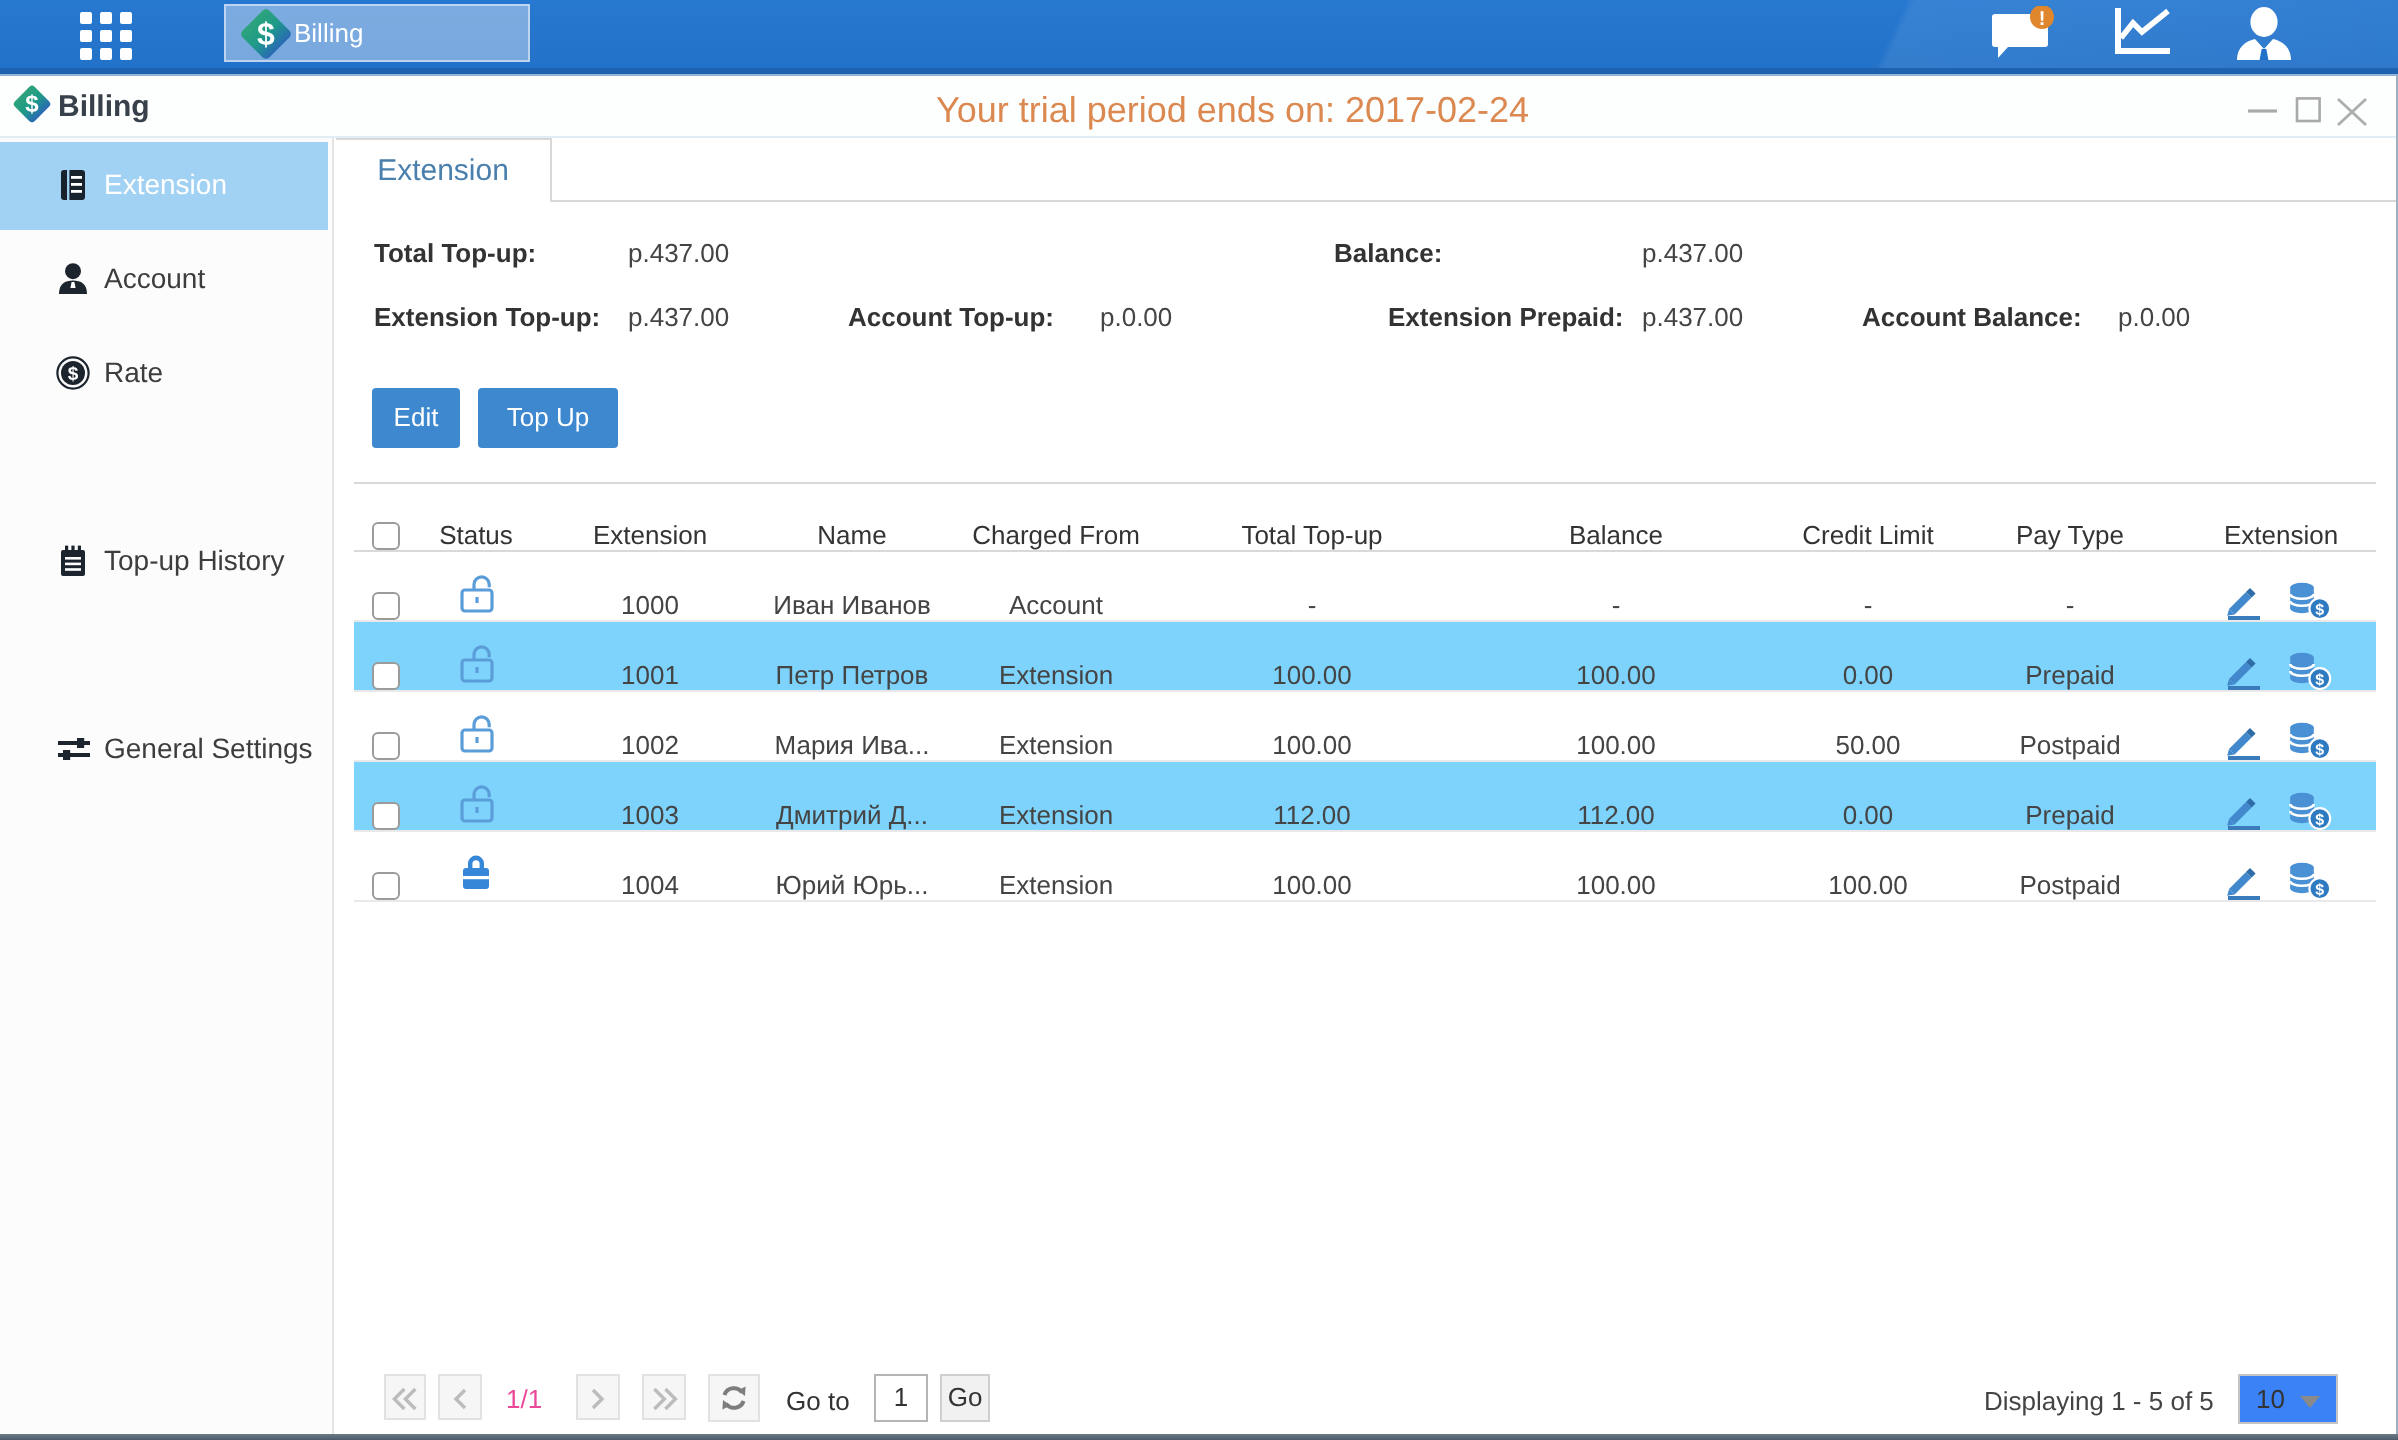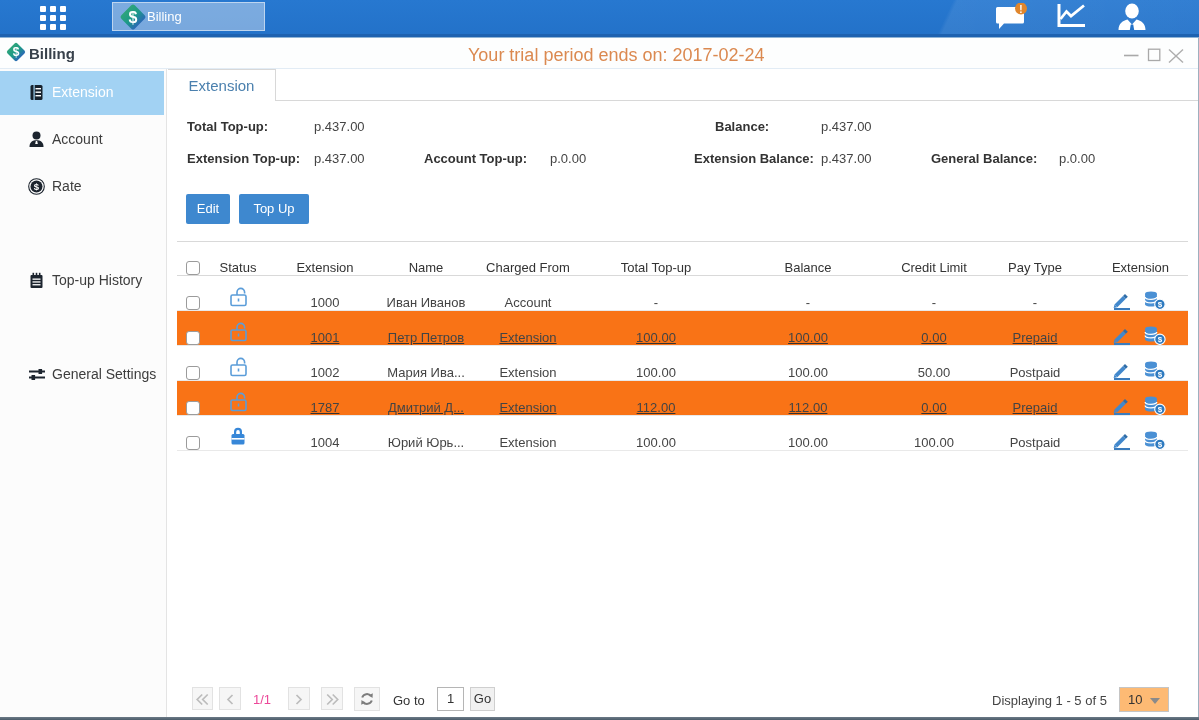--- a/index.html
+++ b/index.html
@@ -39,38 +39,38 @@
   text-align:center; line-height:31px; z-index:2; }
 .flabel { position:absolute; font-weight:bold; color:#333; }
 .fval { position:absolute; color:#444; }
 .btn { position:absolute; top:125px; height:30px; background:#3e88cf; color:#fff;
   font-size:13px; text-align:center; line-height:30px; border-radius:2px; }
 
 
 #grid { position:absolute; left:9px; top:172px; width:1011px; }
 .trow { display:flex; height:35px; border-bottom:1px solid #e9e9e9; align-items:flex-end; }
 .trow.hdr { border-top:1px solid #d9d9d9; border-bottom:1px solid #d9d9d9; color:#333; }
-.trow.alt { background:#f97316;text-decoration:underline; }
+.trow.alt { background:#7dd3fc; }
 .tc { text-align:center; color:#444; }
 .hdr .tc { color:#333; }
 .hdr .c9 { justify-content:center; }
 .c0{width:32px;} .c1{width:58px;} .c2{width:116px;} .c3{width:86px;} .c4{width:118px;}
 .c5{width:138px;} .c6{width:166px;} .c7{width:86px;} .c8{width:116px;} .c9{width:95px; display:flex; align-items:center;}
 .cb { display:inline-block; width:14px; height:14px; border:1px solid #9b9b9b; border-radius:3px; background:#fff; vertical-align:middle; }
 
 
 .pbtn { position:absolute; top:687px; height:23px; background:#f6f6f6; border:1px solid #e2e2e2;
   color:#b2b2b2; text-align:center; font-size:17px; line-height:20px; }
 #goto-input { position:absolute; left:437px; top:687px; width:27px; height:24px;
   border:1px solid #b5b5b5; background:#fff; text-align:center; line-height:22px; color:#333; }
 #gobtn { position:absolute; left:470px; top:687px; width:25px; height:24px; background:#f1f1f1;
   border:1px solid #cfcfcf; text-align:center; line-height:22px; color:#333; }
 #disp { position:absolute; left:992px; top:693px; color:#444; }
 #psel { position:absolute; left:1119px; top:687px; width:50px; height:25px; border:1px solid #c5c5c5;
-  background:#fdba74; }
+  background:#3b82f6; }
 #psel .v { position:absolute; left:8px; top:4px; color:#333; }
 #psel .tri { position:absolute; right:8px; top:10px; width:0; height:0;
   border-left:5px solid transparent; border-right:5px solid transparent; border-top:6px solid #8a8a8a; }
 
 #bottomstrip { position:absolute; left:0; top:717px; width:1199px; height:3px;
   background:linear-gradient(180deg,#6c7a87,#4c5c6a); }
 #rightedge { position:absolute; left:1198px; top:38px; width:1px; height:679px; background:#9db0bf; }
 </style>
 </head>
 <body>
@@ -195,30 +195,30 @@
       <span class="lbl">General Settings</span>
     </div>
   </div>
 
   <div id="main">
     <div id="tabstrip"></div>
     <div id="tab1">Extension</div>
 
     <span class="flabel" style="left:19px; top:50px">Total Top-up:</span>
     <span class="fval" style="left:146px;top:50px">p.437.00</span>
-    <span class="flabel" style="left:547px;top:50px">Balance:</span>
+    <span class="flabel" style="left:499px;top:50px">Balance:</span>
     <span class="fval" style="left:653px;top:50px">p.437.00</span>
 
     <span class="flabel" style="left:19px; top:82px">Extension Top-up:</span>
     <span class="fval" style="left:146px;top:82px">p.437.00</span>
     <span class="flabel" style="left:256px;top:82px">Account Top-up:</span>
     <span class="fval" style="left:382px;top:82px">p.0.00</span>
-    <span class="flabel" style="left:526px;top:82px">Extension Balance:</span>
+    <span class="flabel" style="left:526px;top:82px">Extension Prepaid:</span>
     <span class="fval" style="left:653px;top:82px">p.437.00</span>
-    <span class="flabel" style="left:763px;top:82px">General Balance:</span>
+    <span class="flabel" style="left:763px;top:82px">Account Balance:</span>
     <span class="fval" style="left:891px;top:82px">p.0.00</span>
 
     <div class="btn" style="left:18px;width:44px">Edit</div>
     <div class="btn" style="left:71px;width:70px">Top Up</div>
 
     <div id="grid">
       <div class="trow hdr">
         <div class="tc c0"><span class="cb"></span></div>
         <div class="tc c1">Status</div>
         <div class="tc c2">Extension</div>
@@ -334,21 +334,21 @@
       </div>
       <div class="trow alt">
         <div class="tc c0"><span class="cb"></span></div>
         <div class="tc c1"><svg width="22" height="22" viewBox="0 0 22 22">
               <g stroke="#5b9dd9" stroke-width="1.6" fill="none">
                 <rect x="4" y="10" width="15" height="10.5" rx="1.5"></rect>
                 <path d="M10 10 V7.2 A3.8 3.8 0 0 1 17.6 7.2 V8.6"></path>
                 <path d="M11.5 13.5 v3"></path>
               </g>
             </svg></div>
-        <div class="tc c2">1787</div>
+        <div class="tc c2">1003</div>
         <div class="tc c3">Дмитрий Д...</div>
         <div class="tc c4">Extension</div>
         <div class="tc c5">112.00</div>
         <div class="tc c6">112.00</div>
         <div class="tc c7">0.00</div>
         <div class="tc c8">Prepaid</div>
         <div class="tc c9">
           <svg width="19" height="18" viewBox="0 0 19 18" style="margin-left:19px;margin-right:13px">
               <polygon points="2.5,12.5 11,4 13.8,6.8 5.3,15.3" fill="#4288cc"></polygon>
               <polygon points="2.5,12.5 1.6,15.9 5.3,15.3" fill="#4288cc"></polygon>

